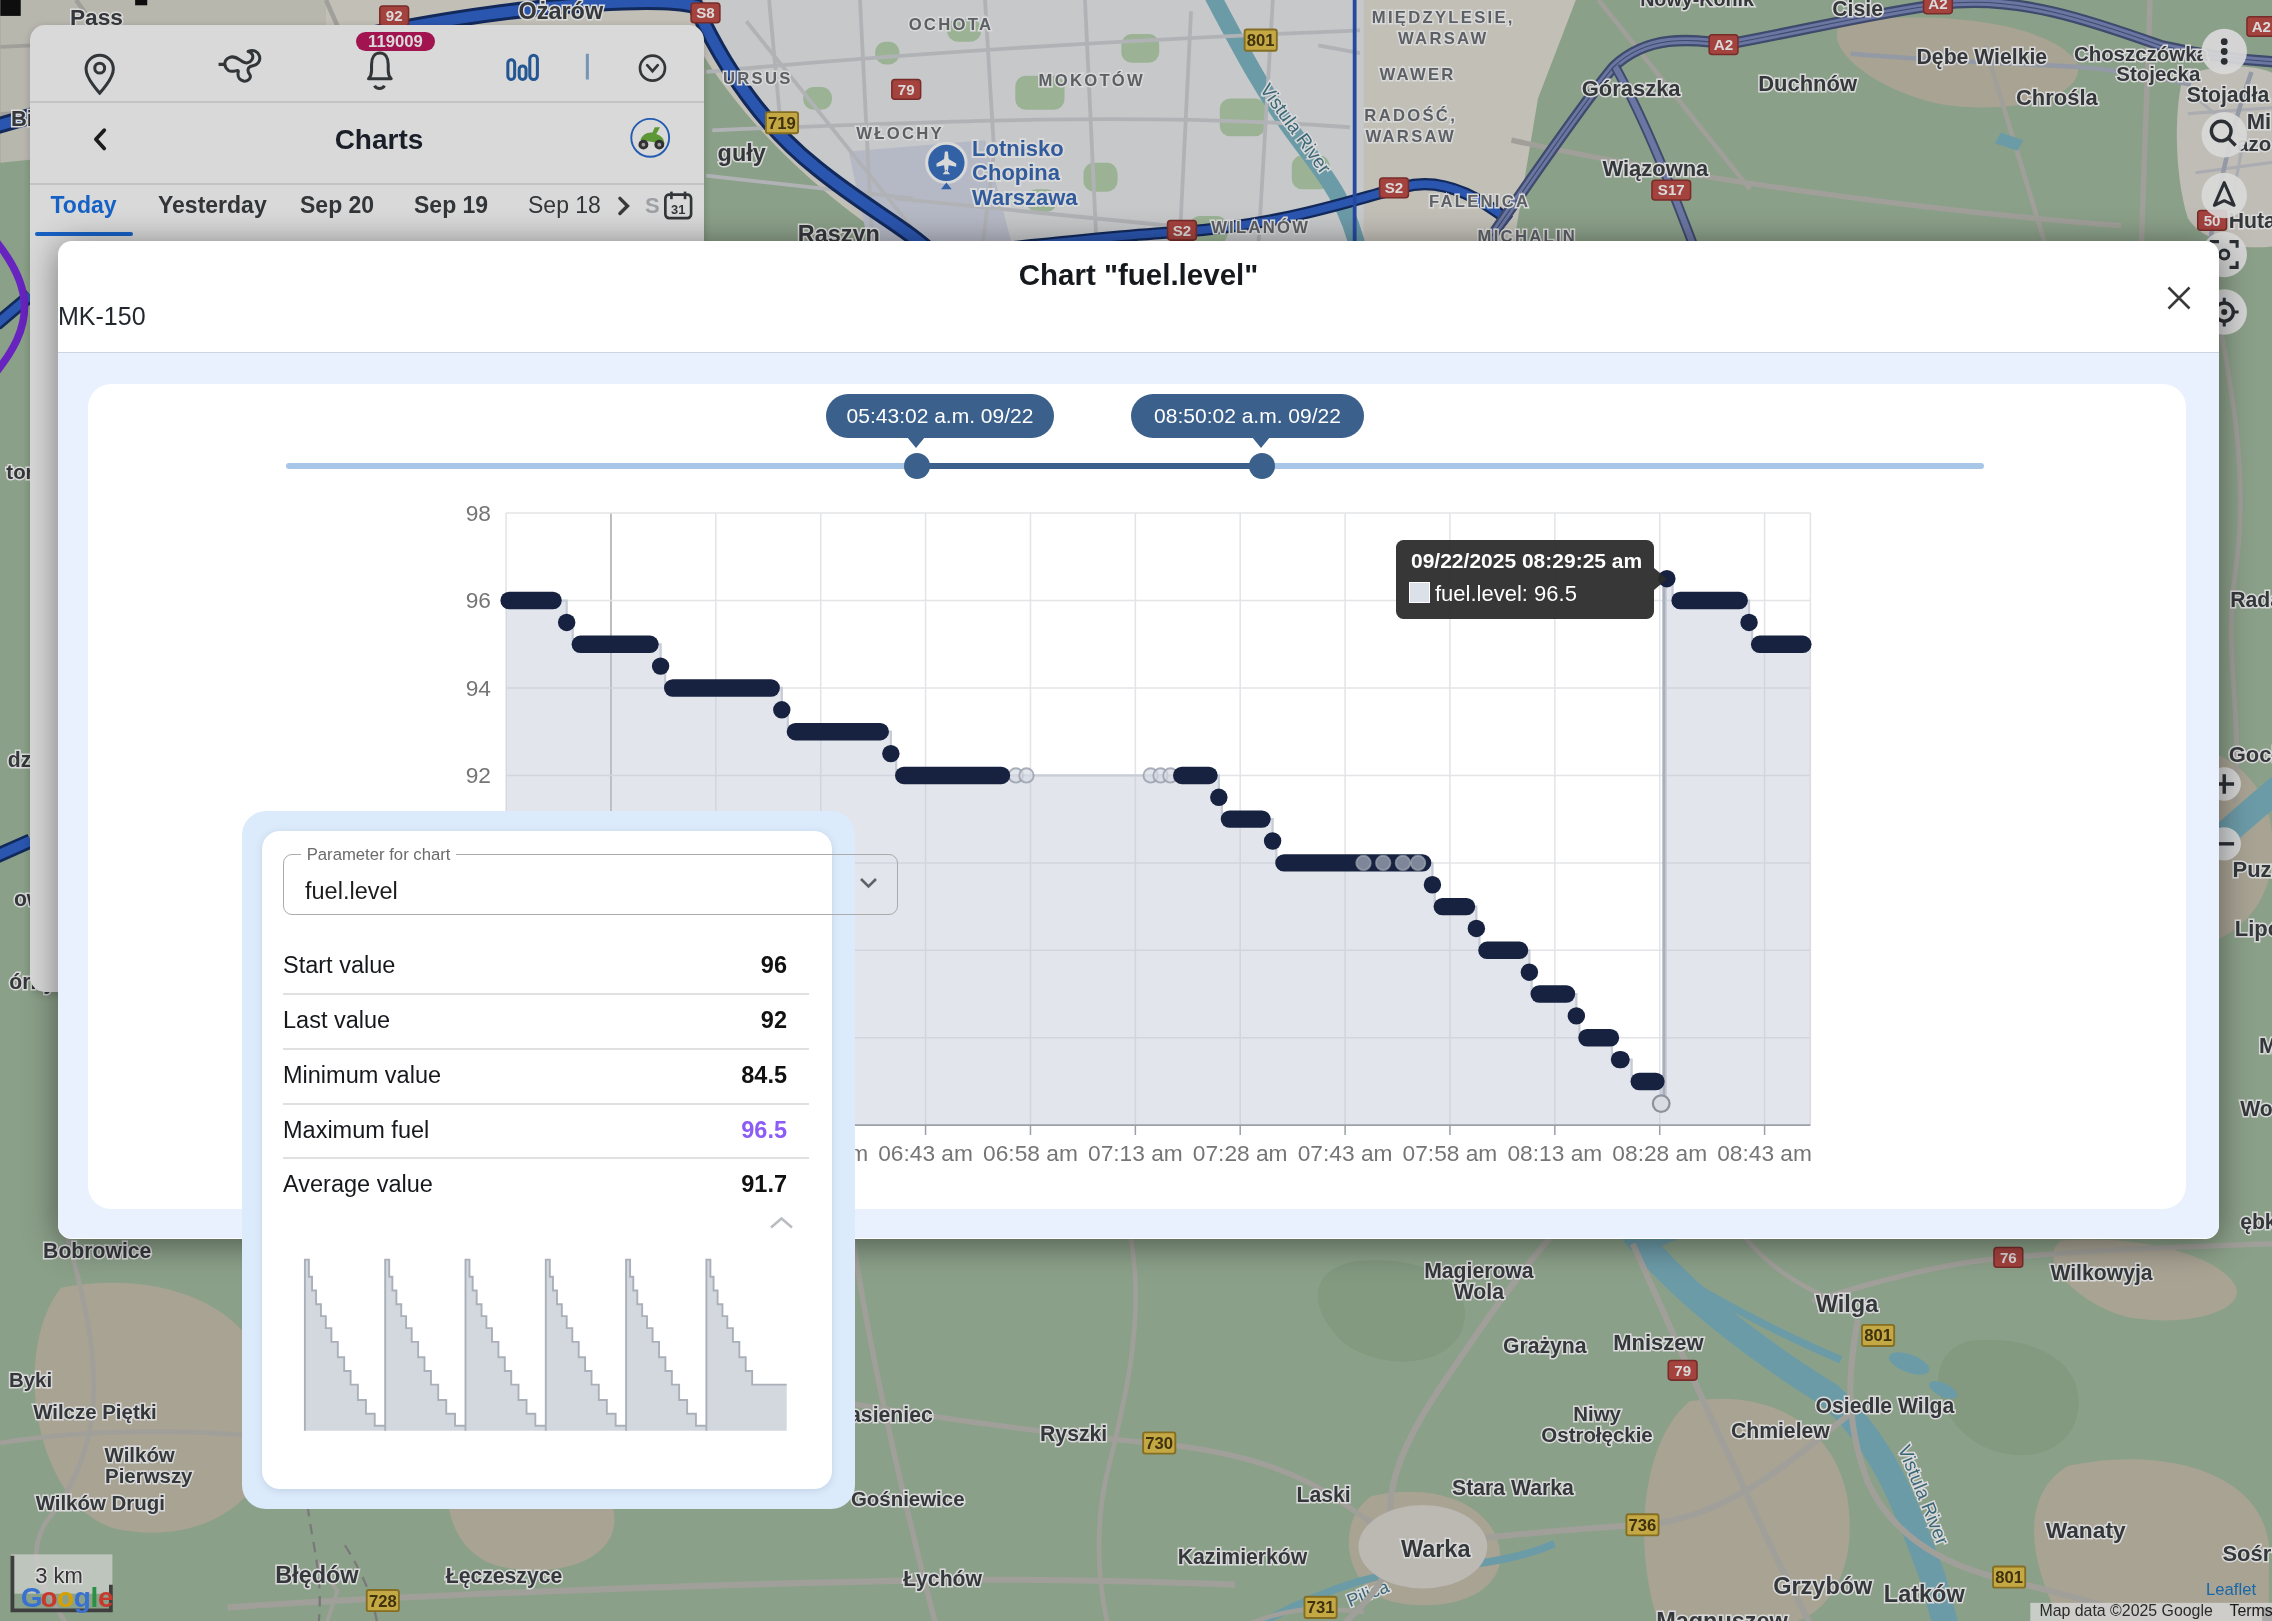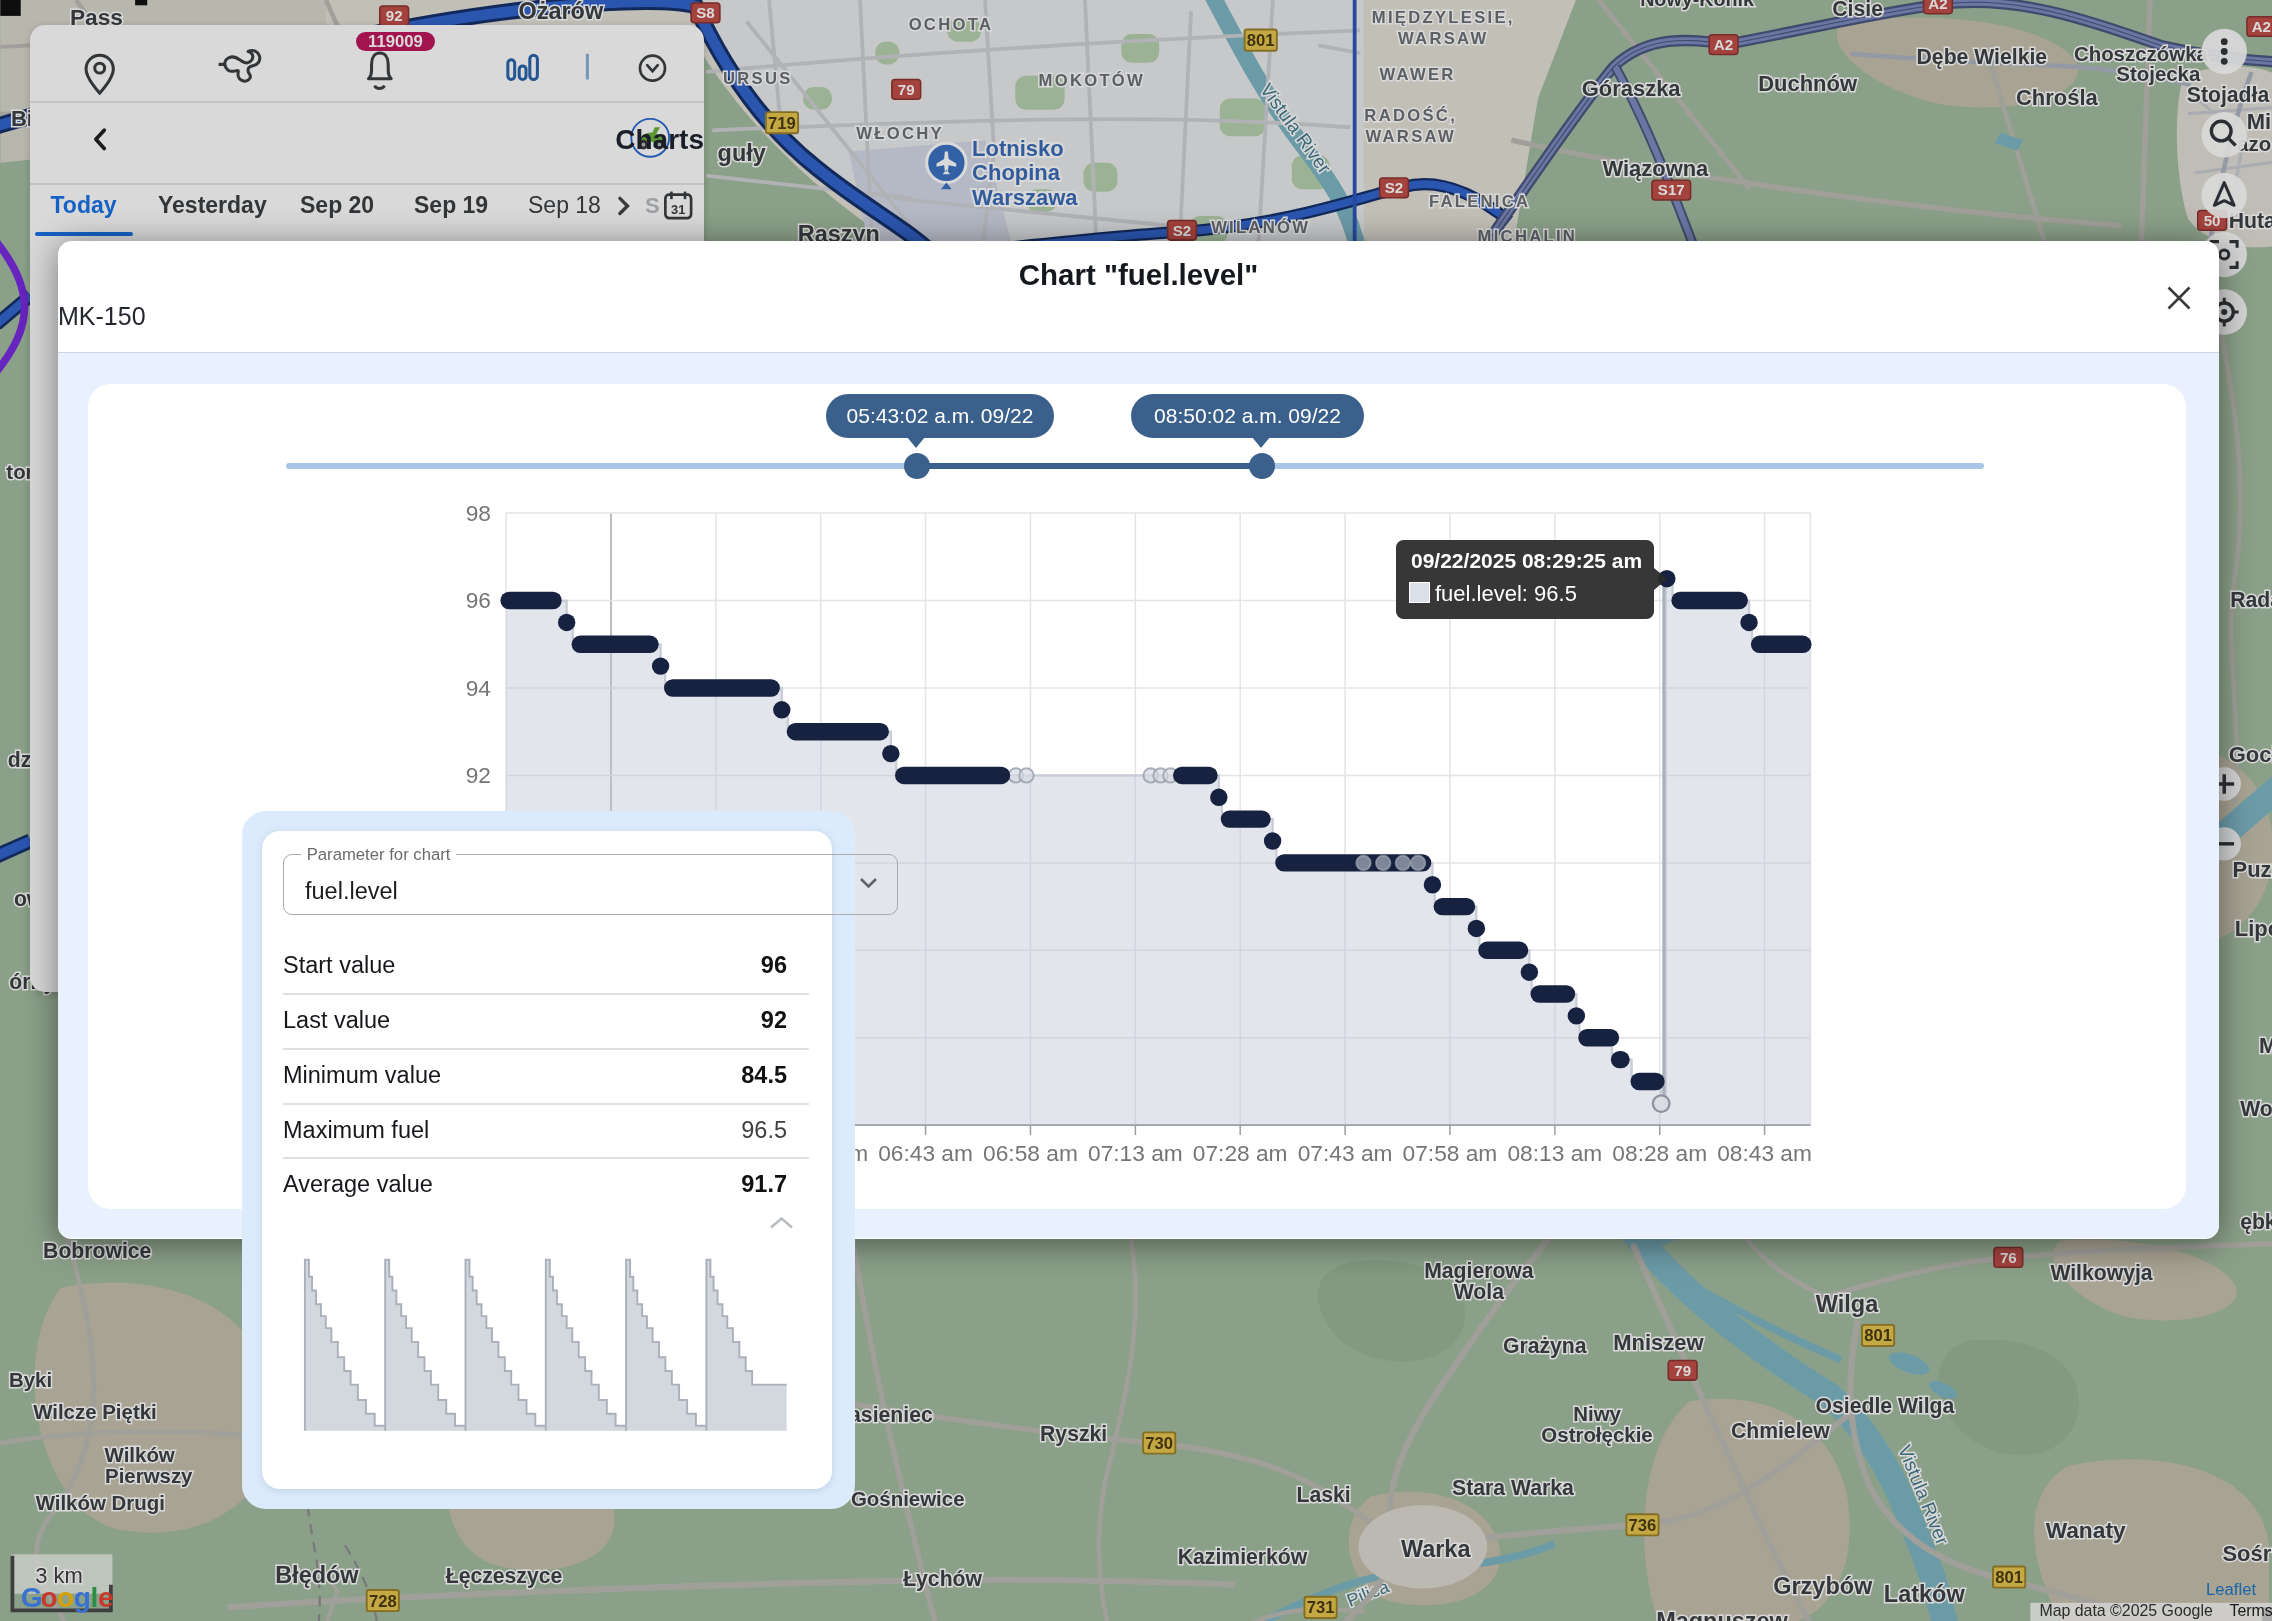--- a/index.html
+++ b/index.html
@@ -323,21 +323,21 @@
         <circle cx="831" cy="158" r="2.5" fill="#bbb"></circle>
 <rect x="839" y="224" width="34" height="31" rx="5" fill="none" stroke="#3c4043" stroke-width="3.5"></rect>
 <line x1="847" y1="220" x2="847" y2="230" stroke="#3c4043" stroke-width="3.5"></line>
 <line x1="865" y1="220" x2="865" y2="230" stroke="#3c4043" stroke-width="3.5"></line>
 <text x="856" y="249" font-size="17" font-weight="bold" fill="#3c4043" text-anchor="middle" font-family="Liberation Sans,sans-serif">31</text>
 <path d="M779,229 l10,10 l-10,10" fill="none" stroke="#444" stroke-width="4.5" stroke-linecap="round"></path>
 </svg>
 <div style="position:absolute;left:326px;top:6.8px;width:79px;height:19.7px;border-radius:9.8px;background:#be185d;color:#fff;font-size:16.7px;font-weight:bold;text-align:center;line-height:19.7px">119009</div>
 <div style="position:absolute;left:0;top:76px;width:100%;height:1.5px;background:#e6e6e6"></div>
 <div style="position:absolute;left:0;top:158px;width:100%;height:1.5px;background:#e6e6e6"></div>
-<div style="position:absolute;left:0;top:99px;width:100%;text-align:right;font-size:28px;font-weight:bold;color:#1f2430">Charts</div>
+<div style="position:absolute;left:12px;top:99px;width:100%;text-align:center;font-size:28px;font-weight:bold;color:#1f2430">Charts</div>
 <div style="position:absolute;left:20.5px;top:167px;font-size:23px;font-weight:bold;color:#1a73e8">Today</div>
 <div style="position:absolute;left:128px;top:167px;font-size:23px;font-weight:bold;color:#3c4043">Yesterday</div>
 <div style="position:absolute;left:270px;top:167px;font-size:23px;font-weight:bold;color:#3c4043">Sep 20</div>
 <div style="position:absolute;left:384px;top:167px;font-size:23px;font-weight:bold;color:#3c4043">Sep 19</div>
 <div style="position:absolute;left:498px;top:167px;font-size:23px;font-weight:normal;color:#3c4043">Sep 18</div>
 <div style="position:absolute;left:615px;top:168px;font-size:22px;color:#b9bdc1;font-weight:bold">S</div>
 <div style="position:absolute;left:4.5px;top:207px;width:98px;height:3.8px;background:#1a73e8;border-radius:2.3px"></div>
     </div>
 
 <div class="abs" style="left:0;top:0;width:2273px;height:1621px;background:rgba(0,0,0,0.15)"></div>
@@ -481,21 +481,21 @@
           <path d="M4,4 l10,10 l10,-10" fill="none" stroke="#5f6368" stroke-width="3.5"></path>
         </svg>
   </div>
   <div style="position:absolute;left:21px;top:121px;font-size:23.5px;color:#16181c">Start value</div>
   <div style="position:absolute;right:45px;top:121px;font-size:23.5px;font-weight:bold;color:#111">96</div>
   <div style="position:absolute;left:21px;top:176px;font-size:23.5px;color:#16181c">Last value</div>
   <div style="position:absolute;right:45px;top:176px;font-size:23.5px;font-weight:bold;color:#111">92</div>
   <div style="position:absolute;left:21px;top:231px;font-size:23.5px;color:#16181c">Minimum value</div>
   <div style="position:absolute;right:45px;top:231px;font-size:23.5px;font-weight:bold;color:#111">84.5</div>
   <div style="position:absolute;left:21px;top:286px;font-size:23.5px;color:#16181c">Maximum fuel</div>
-  <div style="position:absolute;right:45px;top:286px;font-size:23.5px;font-weight:normal;color:#404040">96.5</div>
+  <div style="position:absolute;right:45px;top:286px;font-size:23.5px;font-weight:bold;color:#8b5cf6">96.5</div>
   <div style="position:absolute;left:21px;top:340px;font-size:23.5px;color:#16181c">Average value</div>
   <div style="position:absolute;right:45px;top:340px;font-size:23.5px;font-weight:bold;color:#111">91.7</div>
   <div style="position:absolute;left:21px;top:162px;width:526px;height:1.5px;background:#e0e0e0"></div>
   <div style="position:absolute;left:21px;top:217px;width:526px;height:1.5px;background:#e0e0e0"></div>
   <div style="position:absolute;left:21px;top:272px;width:526px;height:1.5px;background:#e0e0e0"></div>
   <div style="position:absolute;left:21px;top:326px;width:526px;height:1.5px;background:#e0e0e0"></div>
   <svg style="position:absolute;left:506px;top:383px" width="27" height="16.7" viewBox="0 0 36 22">
         <path d="M4,18 l14,-12 l14,12" fill="none" stroke="#b9bdc2" stroke-width="3.5"></path>
       </svg>
   <svg style="position:absolute;left:30px;top:415px" width="500" height="197" viewBox="386 1650 660 260">

